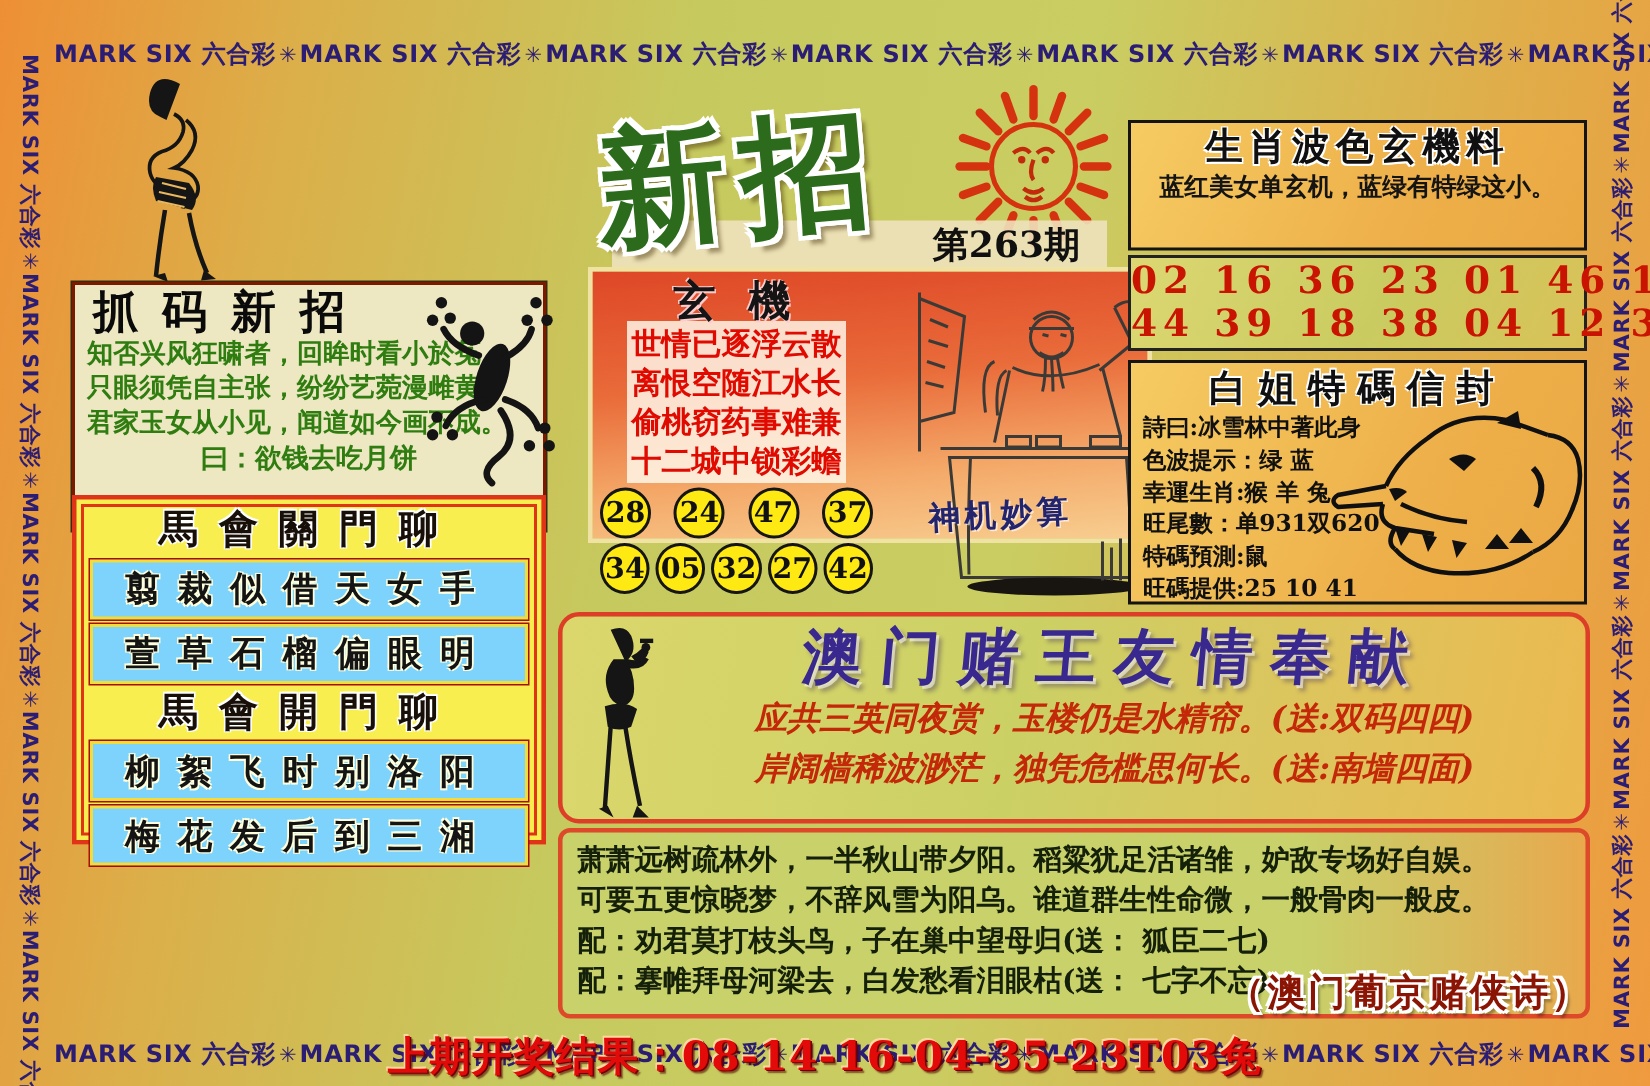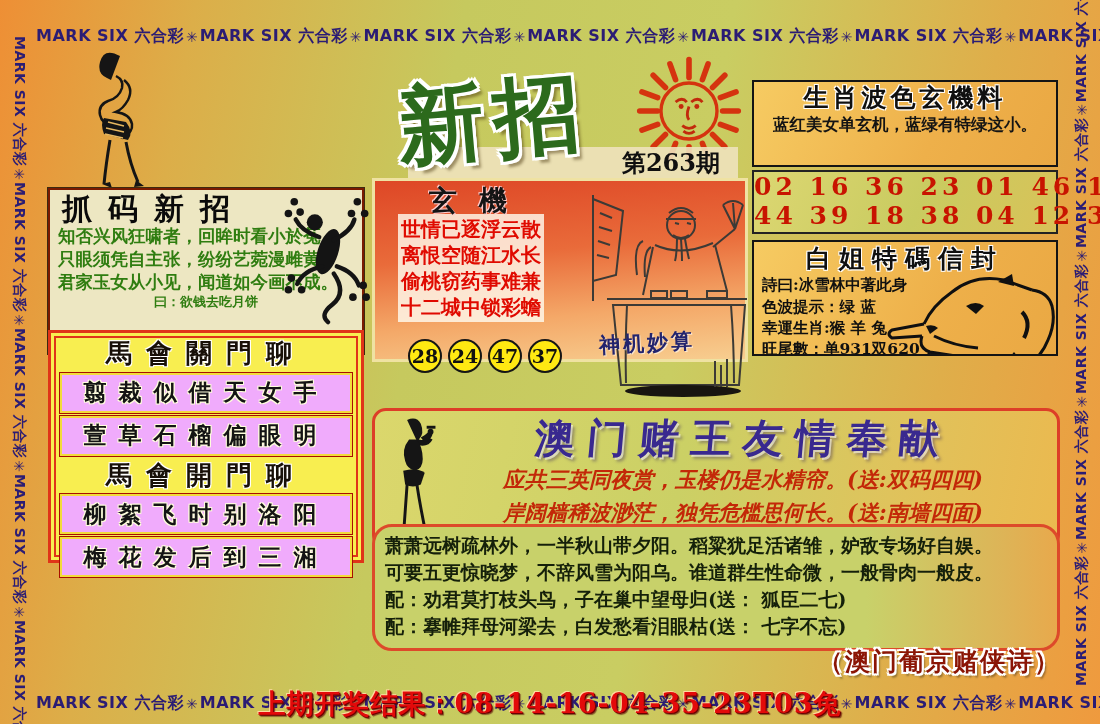--- a/index.html
+++ b/index.html
@@ -33,44 +33,44 @@
 #issue-strip{position:absolute;left:408px;top:147px;width:330px;height:31px;background:rgba(238,226,188,.9);
   display:flex;align-items:center;justify-content:flex-end;padding-right:18px;z-index:3}
 #issue-strip .issue{font-size:24px;font-weight:bold;color:#101010}
 
 
 #zhuama{position:absolute;left:48px;top:188px;width:316px;height:166px;background:#EDE7C2;
   border:2px solid #7a1a00;box-shadow:0 0 0 1px #3c2a10;padding:2px 8px;z-index:3}
 #zhuama .box-title{font-size:30px;font-weight:bold;letter-spacing:16px;color:#0a0a0a;
   font-family:"DejaVu Serif","Liberation Serif",serif;line-height:1.1;padding-left:4px}
 #zhuama .poem-line{font-size:17.5px;font-weight:bold;color:#2f7d10;line-height:1.32;white-space:nowrap}
-#zhuama .note{font-size:13px;font-weight:bold;color:#2f7d10;text-align:center;line-height:1.3}
+#zhuama .note{font-size:18px;font-weight:bold;color:#2f7d10;text-align:center;line-height:1.3}
 #gecko{position:absolute;left:282px;top:193px;width:92px;height:132px;z-index:4}
 
 
 #mahui{position:absolute;left:48px;top:330px;width:316px;height:233px;background:#F8EE50;
   border:3px solid #e03418;box-shadow:inset 0 0 0 3px #F8EE50,inset 0 0 0 5px #e03418;padding:4px 9px;z-index:3}
 #mahui .mahui-header{font-size:26px;font-weight:bold;letter-spacing:14px;text-align:center;color:#181008;
   font-family:"DejaVu Serif","Liberation Serif",serif;line-height:1.25;
   text-shadow:-1px -1px 0 #fff,1px -1px 0 #fff,-1px 1px 0 #fff,1px 1px 0 #fff}
-#mahui .red-bar{height:40px;margin:3px 0;background:#f0abfc;border:2px solid #f2dc3a;outline:1px solid #a80e00;
+#mahui .red-bar{height:40px;margin:3px 0;background:#7dd3fc;border:2px solid #f2dc3a;outline:1px solid #a80e00;
   display:flex;align-items:center;justify-content:center;font-size:23px;font-weight:bold;letter-spacing:12px;color:#141414;
   font-family:"DejaVu Serif","Liberation Serif",serif;white-space:nowrap;
   text-shadow:-1px -1px 0 #ffd,1px -1px 0 #ffd,-1px 1px 0 #ffd,1px 1px 0 #ffd}
 
 
-#xuanji{position:absolute;left:372px;top:178px;width:376px;height:184px;border:3px solid #efe2a2;
+#xuanji{position:absolute;left:392px;top:178px;width:376px;height:184px;border:3px solid #efe2a2;
   background:linear-gradient(175deg,#de4726 0%,#e96b3a 40%,#f4a868 72%,#f7ce90 100%);display:flex;z-index:3}
 #xuanji .xj-left{width:192px;padding:1px 5px}
 #xuanji .xj-title{text-align:center;font-size:28px;font-weight:bold;letter-spacing:22px;color:#141414;height:32px;
   font-family:"DejaVu Serif","Liberation Serif",serif;padding-left:16px;
   text-shadow:-1px -1px 0 #fcc,1px 1px 0 #fcc}
 #xuanji .xj-poem{background:rgba(255,250,238,.82);padding:2px 2px;margin:0 18px}
 #xuanji .xj-poem-line{font-size:20px;font-weight:bold;color:#e00a00;line-height:1.3;text-align:center;white-space:nowrap}
-.circle-row{display:flex;justify-content:flex-end;gap:6px;margin-top:17px}
+.circle-row{display:flex;justify-content:space-between;gap:6px;margin-top:3px}
 .circle-row.r2{gap:4px}
 .num-circle{width:34px;height:34px;border-radius:50%;background:#ffe912;border:2px solid #151515;display:flex;
   align-items:center;justify-content:center;font-family:"DejaVu Serif","Liberation Serif",serif;
   font-size:19px;font-weight:bold;color:#111}
 #xuanji .xj-right{flex:1;position:relative}
 #fortune-teller{position:absolute;left:0;top:2px;width:184px;height:218px}
 #table-label{position:absolute;left:32px;top:148px;font-size:21px;font-weight:bold;color:#23246e;letter-spacing:3px;
   font-family:"DejaVu Serif","Liberation Serif",serif;transform:rotate(-3deg);white-space:nowrap;
   text-shadow:1px 1px 0 rgba(255,255,255,.6)}
 
@@ -80,40 +80,40 @@
 #shengxiao{top:80px;height:87px;padding:1px 4px}
 #shengxiao .box-title{text-align:center;font-size:25px;font-weight:bold;letter-spacing:4px;color:#101010;line-height:1.2;
   font-family:"DejaVu Serif","Liberation Serif",serif;
   text-shadow:-1px -1px 0 #fff,1px -1px 0 #fff,-1px 1px 0 #fff,1px 1px 0 #fff}
 #shengxiao .sx-line{font-size:16.5px;font-weight:bold;color:#141414;line-height:1.45;text-align:center;white-space:nowrap;
   font-family:"DejaVu Serif","Liberation Serif",serif}
 #numbox{top:170px;height:64px;background:linear-gradient(115deg,#dcd772,#c9cb60 55%,#d9c258);border-color:#222;
   display:flex;flex-direction:column;justify-content:center}
 #numbox .num-line{font-family:"DejaVu Serif","Liberation Serif",serif;font-size:25px;font-weight:bold;color:#c81400;
   letter-spacing:4px;text-align:center;line-height:1.15;white-space:nowrap}
-#baijie{top:240px;height:116px;padding:1px 8px;overflow:hidden}
+#baijie{top:240px;height:163px;padding:1px 8px;overflow:hidden}
 #baijie .box-title{text-align:center;font-size:25px;font-weight:bold;letter-spacing:8px;color:#101010;line-height:1.25;
   font-family:"DejaVu Serif","Liberation Serif",serif;position:relative;z-index:2;
   text-shadow:-1px -1px 0 #fff,1px -1px 0 #fff,-1px 1px 0 #fff,1px 1px 0 #fff}
 #baijie .bj-row{font-size:15.5px;font-weight:bold;color:#101010;line-height:1.38;white-space:nowrap;position:relative;z-index:2;
   font-family:"DejaVu Serif","Liberation Serif",serif}
 #leopard{position:absolute;right:-4px;top:30px;width:178px;height:128px;z-index:1}
 
 
 #aomen{position:absolute;left:372px;top:408px;width:688px;height:141px;border:3px solid #dd3e28;border-radius:14px;
   background:linear-gradient(100deg,#dbd76c 0%,#cbd065 45%,#dfc35c 75%,#ebb94f 100%);padding:2px 8px 2px 62px;z-index:3}
 #waitress{position:absolute;left:12px;top:5px;width:50px;height:132px}
 #aomen .ao-title{text-align:center;font-size:40px;font-weight:bold;letter-spacing:12px;color:#39298f;
   font-family:"DejaVu Serif","Liberation Serif",serif;transform:skewX(-5deg);line-height:1.25;white-space:nowrap;
   text-shadow:2px 2px 0 rgba(255,255,255,.55),4px 4px 3px rgba(40,20,90,.35)}
 #aomen .ao-line{font-size:21.5px;font-weight:bold;color:#c32808;text-align:center;line-height:1.55;white-space:nowrap;
   font-family:"DejaVu Serif","Liberation Serif",serif;font-style:italic}
 
 
-#bottompoem{position:absolute;left:372px;top:524px;width:688px;height:127px;border:3px solid #dd4a2a;border-radius:20px;
+#bottompoem{position:absolute;left:372px;top:552px;width:688px;height:127px;border:3px solid #dd4a2a;border-radius:8px;
   background:linear-gradient(90deg,#c8d16a 0%,#c8d16a 72%,#ddb457 92%,#e8a94c 100%);padding:5px 10px;z-index:3}
 #bottompoem .bp-line{font-size:19px;font-weight:bold;color:#15200a;line-height:1.42;white-space:nowrap;
   font-family:"DejaVu Serif","Liberation Serif",serif}
 #bp-credit{position:absolute;left:818px;top:645px;font-size:25px;font-weight:bold;color:#8b1505;letter-spacing:2px;z-index:5;
   font-family:"DejaVu Serif","Liberation Serif",serif;white-space:nowrap;
   text-shadow:-2px -2px 0 #fff,2px -2px 0 #fff,-2px 2px 0 #fff,2px 2px 0 #fff,0 2px 0 #fff,0 -2px 0 #fff,3px 4px 2px rgba(0,0,0,.35)}
 
 
 #result-line{position:absolute;left:0;right:0;bottom:2px;text-align:center;font-size:27px;font-weight:bold;color:#e30a0a;
   letter-spacing:1px;z-index:6;font-family:"DejaVu Serif","Liberation Serif",serif;white-space:nowrap;
@@ -274,20 +274,27 @@
         <div class="xj-poem-line">世情已逐浮云散</div>
         <div class="xj-poem-line">离恨空随江水长</div>
         <div class="xj-poem-line">偷桃窃药事难兼</div>
         <div class="xj-poem-line">十二城中锁彩蟾</div>
       </div>
       <div class="circle-row">
         <span class="num-circle">28</span>
         <span class="num-circle">24</span>
         <span class="num-circle">47</span>
         <span class="num-circle">37</span>
+      </div>
+      <div class="circle-row r2">
+        <span class="num-circle">34</span>
+        <span class="num-circle">05</span>
+        <span class="num-circle">32</span>
+        <span class="num-circle">27</span>
+        <span class="num-circle">42</span>
       </div>
     </div>
     <div class="xj-right">
       <svg id="fortune-teller" viewBox="0 0 184 218">
         <g stroke="#3c3a36" stroke-width="2" fill="none">
           <line x1="26" y1="12" x2="26" y2="118"></line>
           <path d="M26,16 L56,28 L49,92 L26,98 Z"></path>
           <path d="M33,30 l12,5 M32,44 l13,4 M31,58 l12,4 M30,72 l12,3"></path>
           <circle cx="114" cy="42" r="14"></circle>
           <path d="M99,36 h30 M102,30 q12,-10 24,0"></path>

